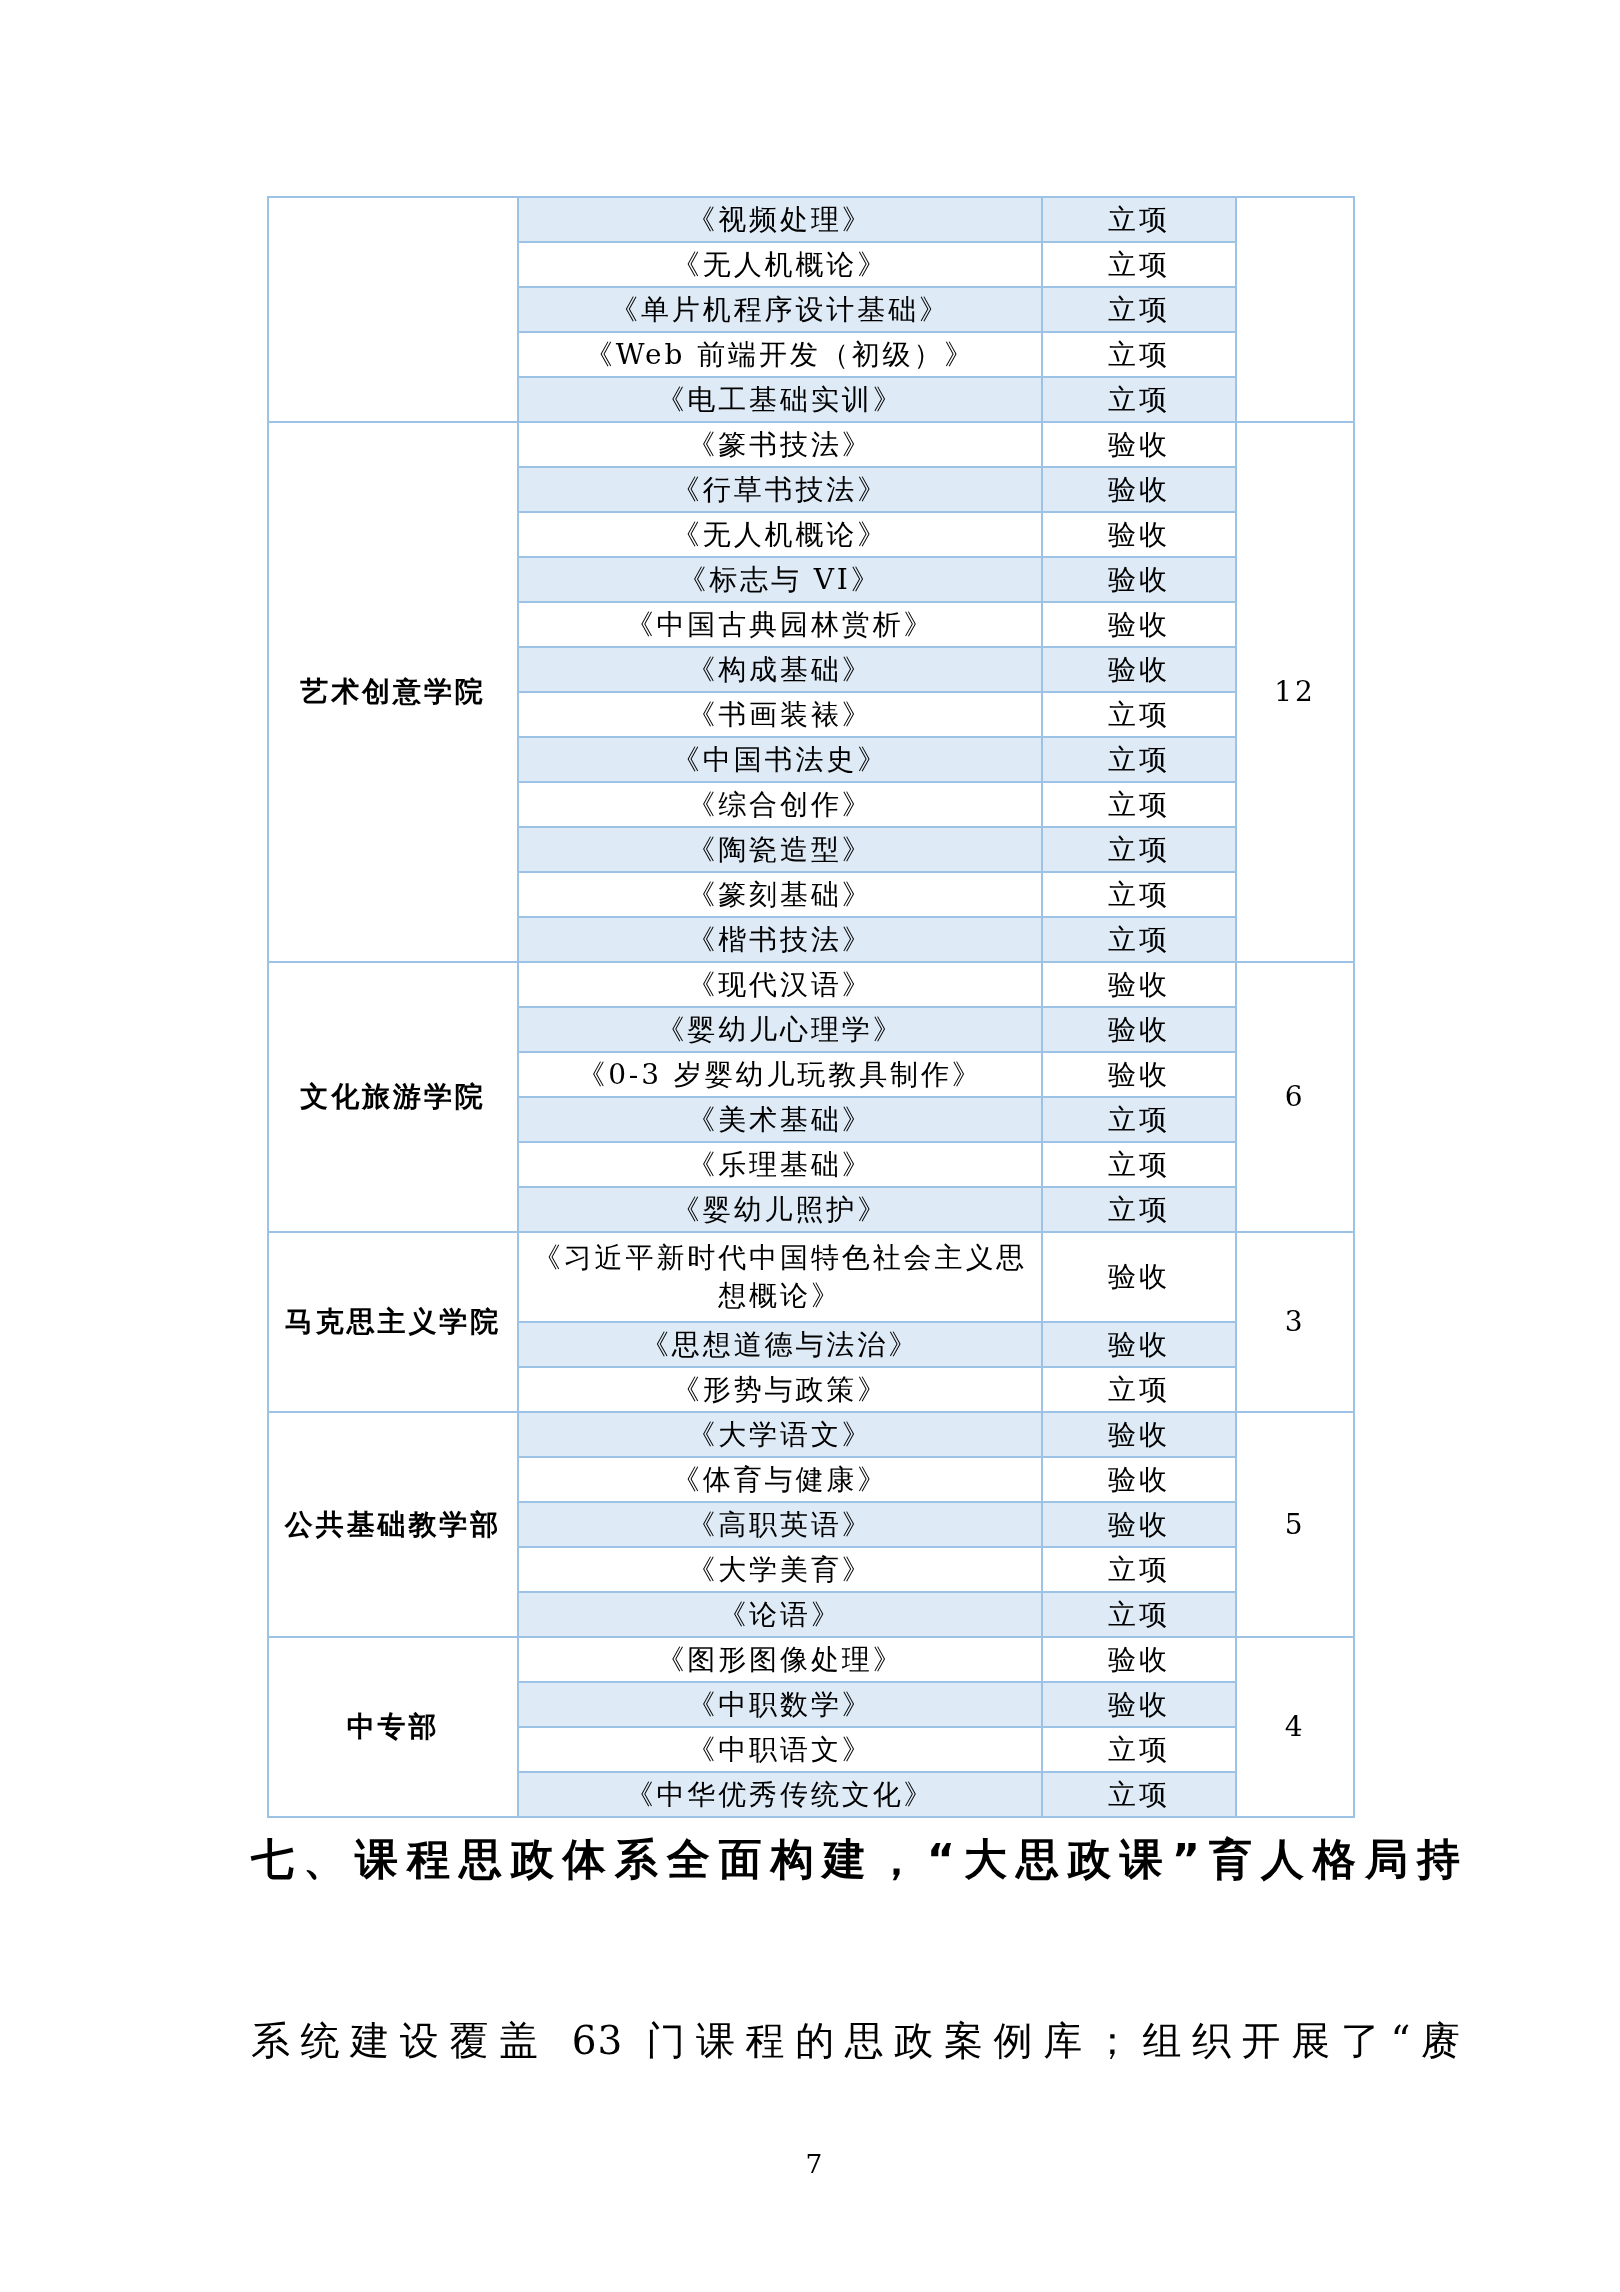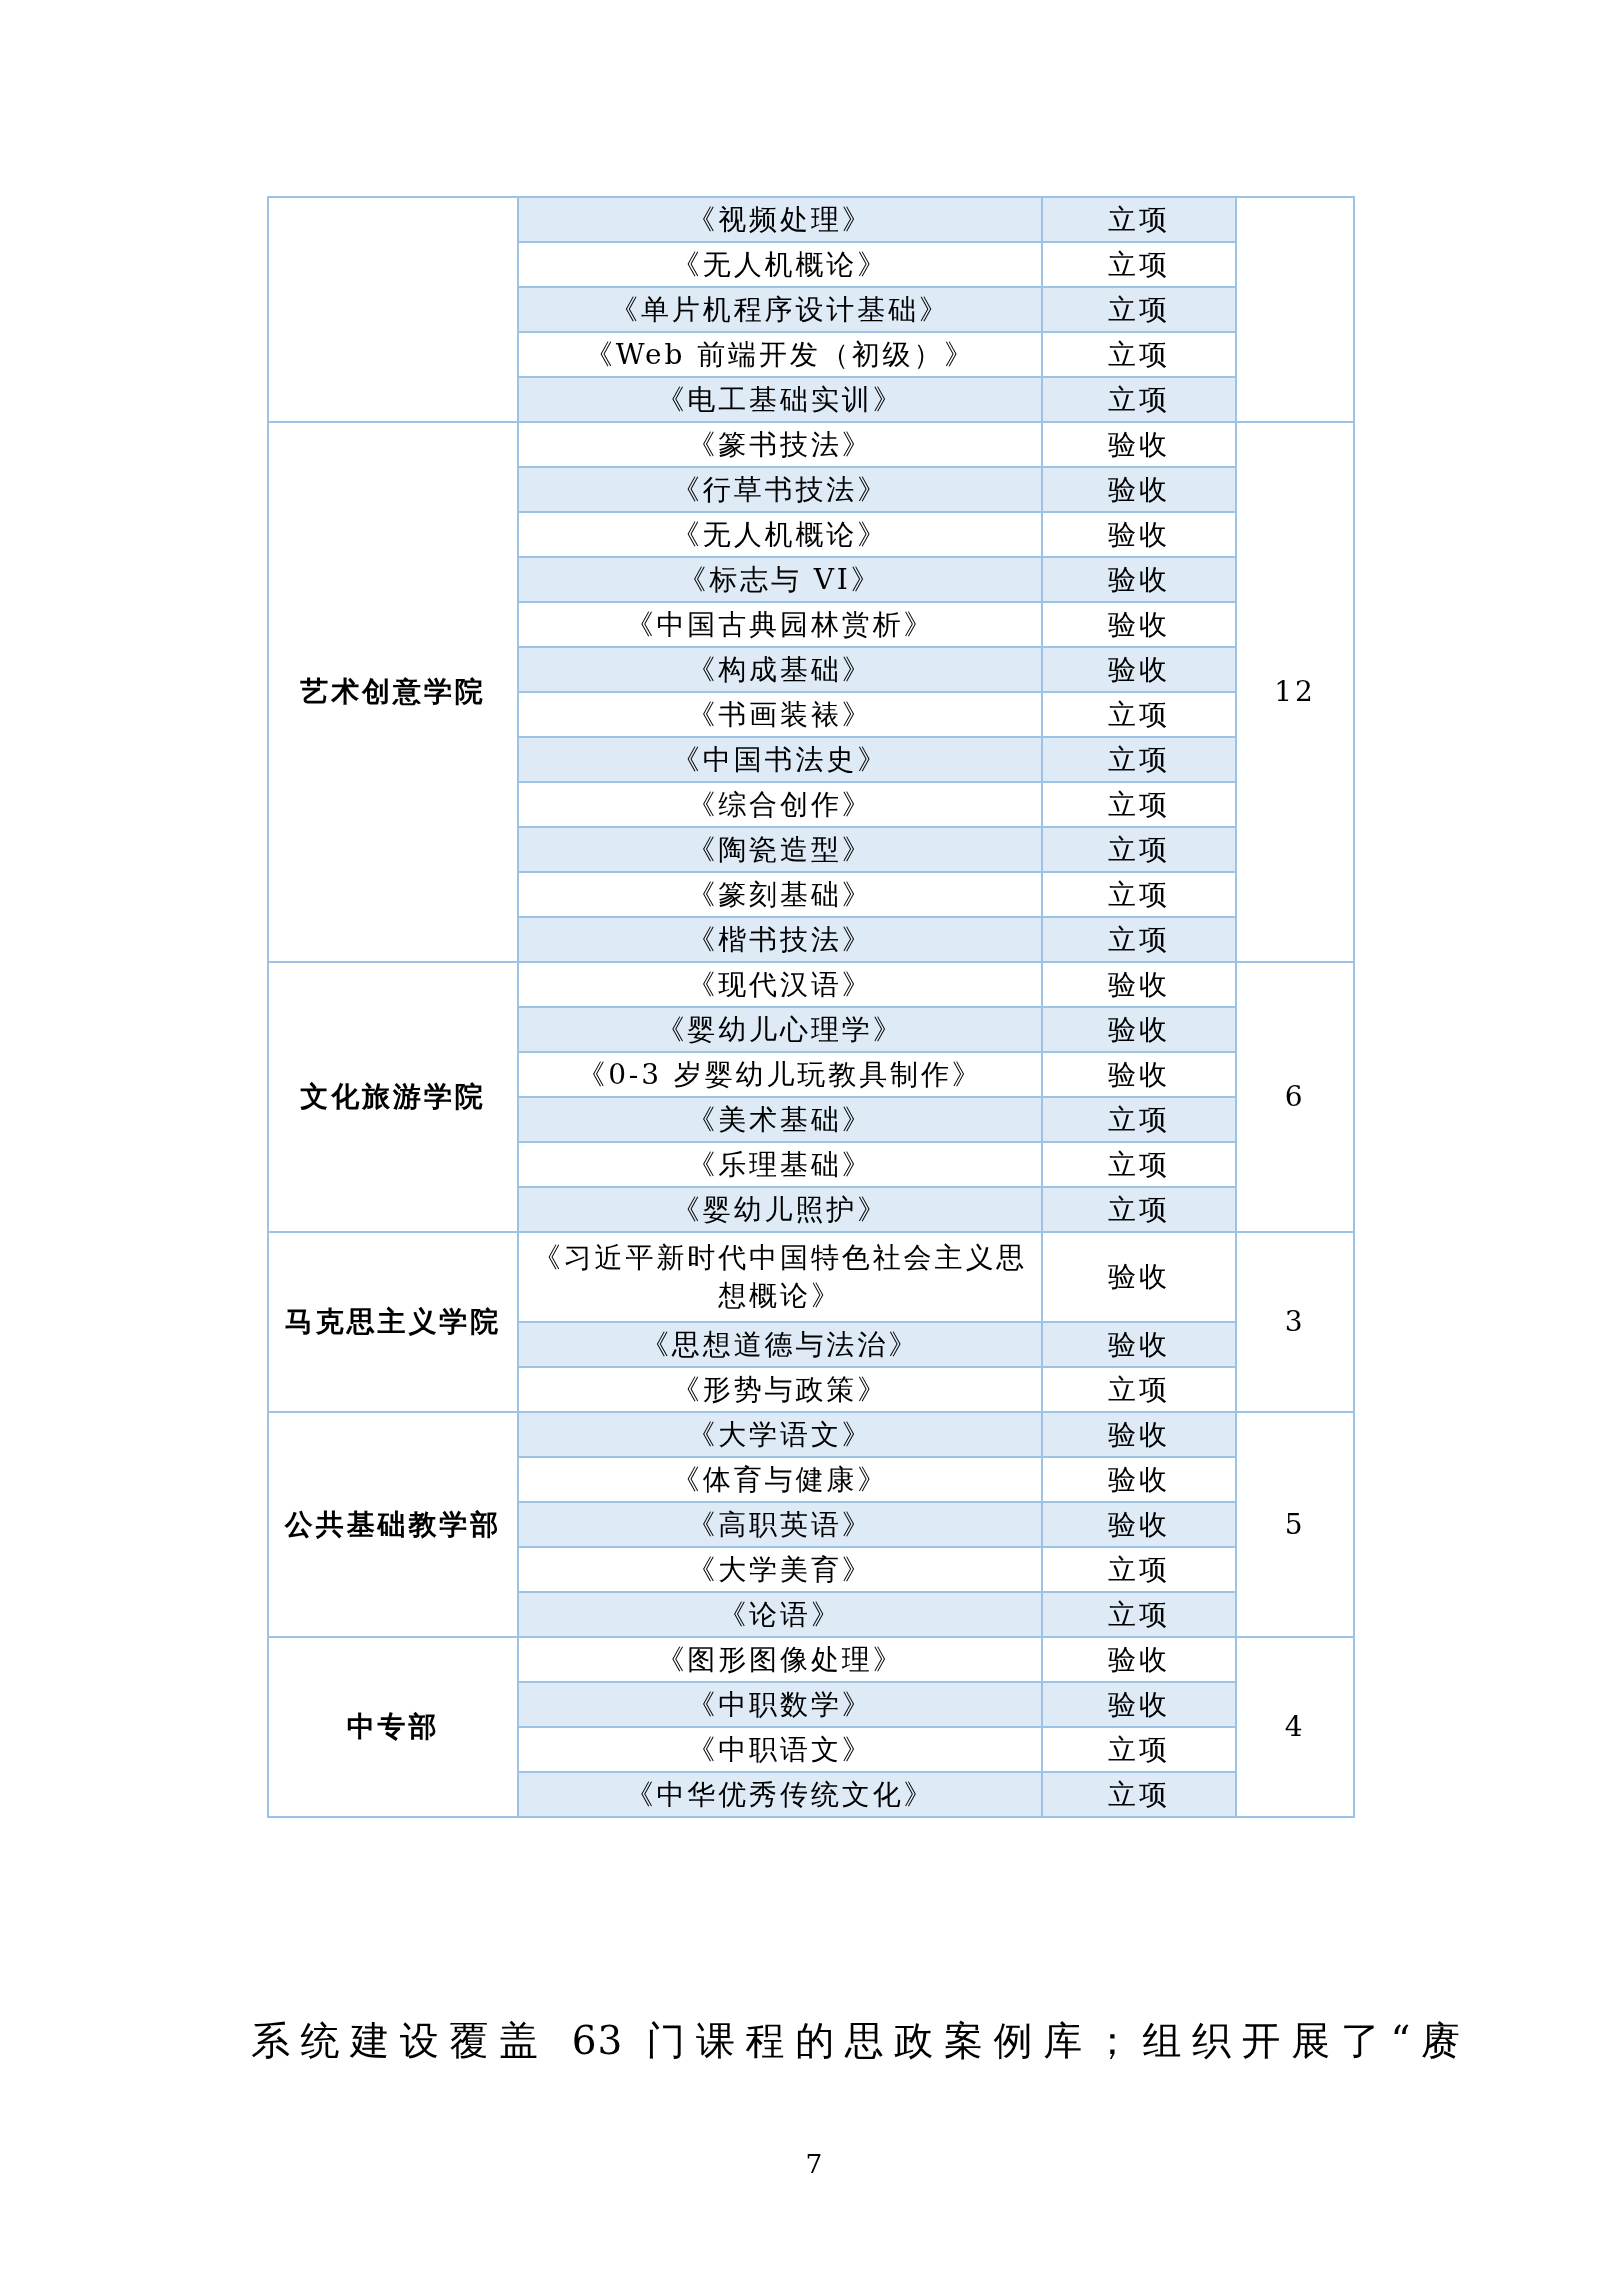--- a/index.html
+++ b/index.html
@@ -253,20 +253,21 @@
           <td class="status plain">立项</td>
         </tr>
         <tr>
           <td class="course alt">《中华优秀传统文化》</td>
           <td class="status alt">立项</td>
         </tr>
       </tbody>
   </table>
 
   <div class="heading">
+    <div class="h-line1">七、课程思政体系全面构建，“大思政课”育人格局持</div>
   </div>
 
   <div class="body-par">系统建设覆盖 63 门课程的思政案例库；组织开展了“赓</div>
 
   <div class="page-num">7</div>
 
 </div>
 
 
 </body></html>

